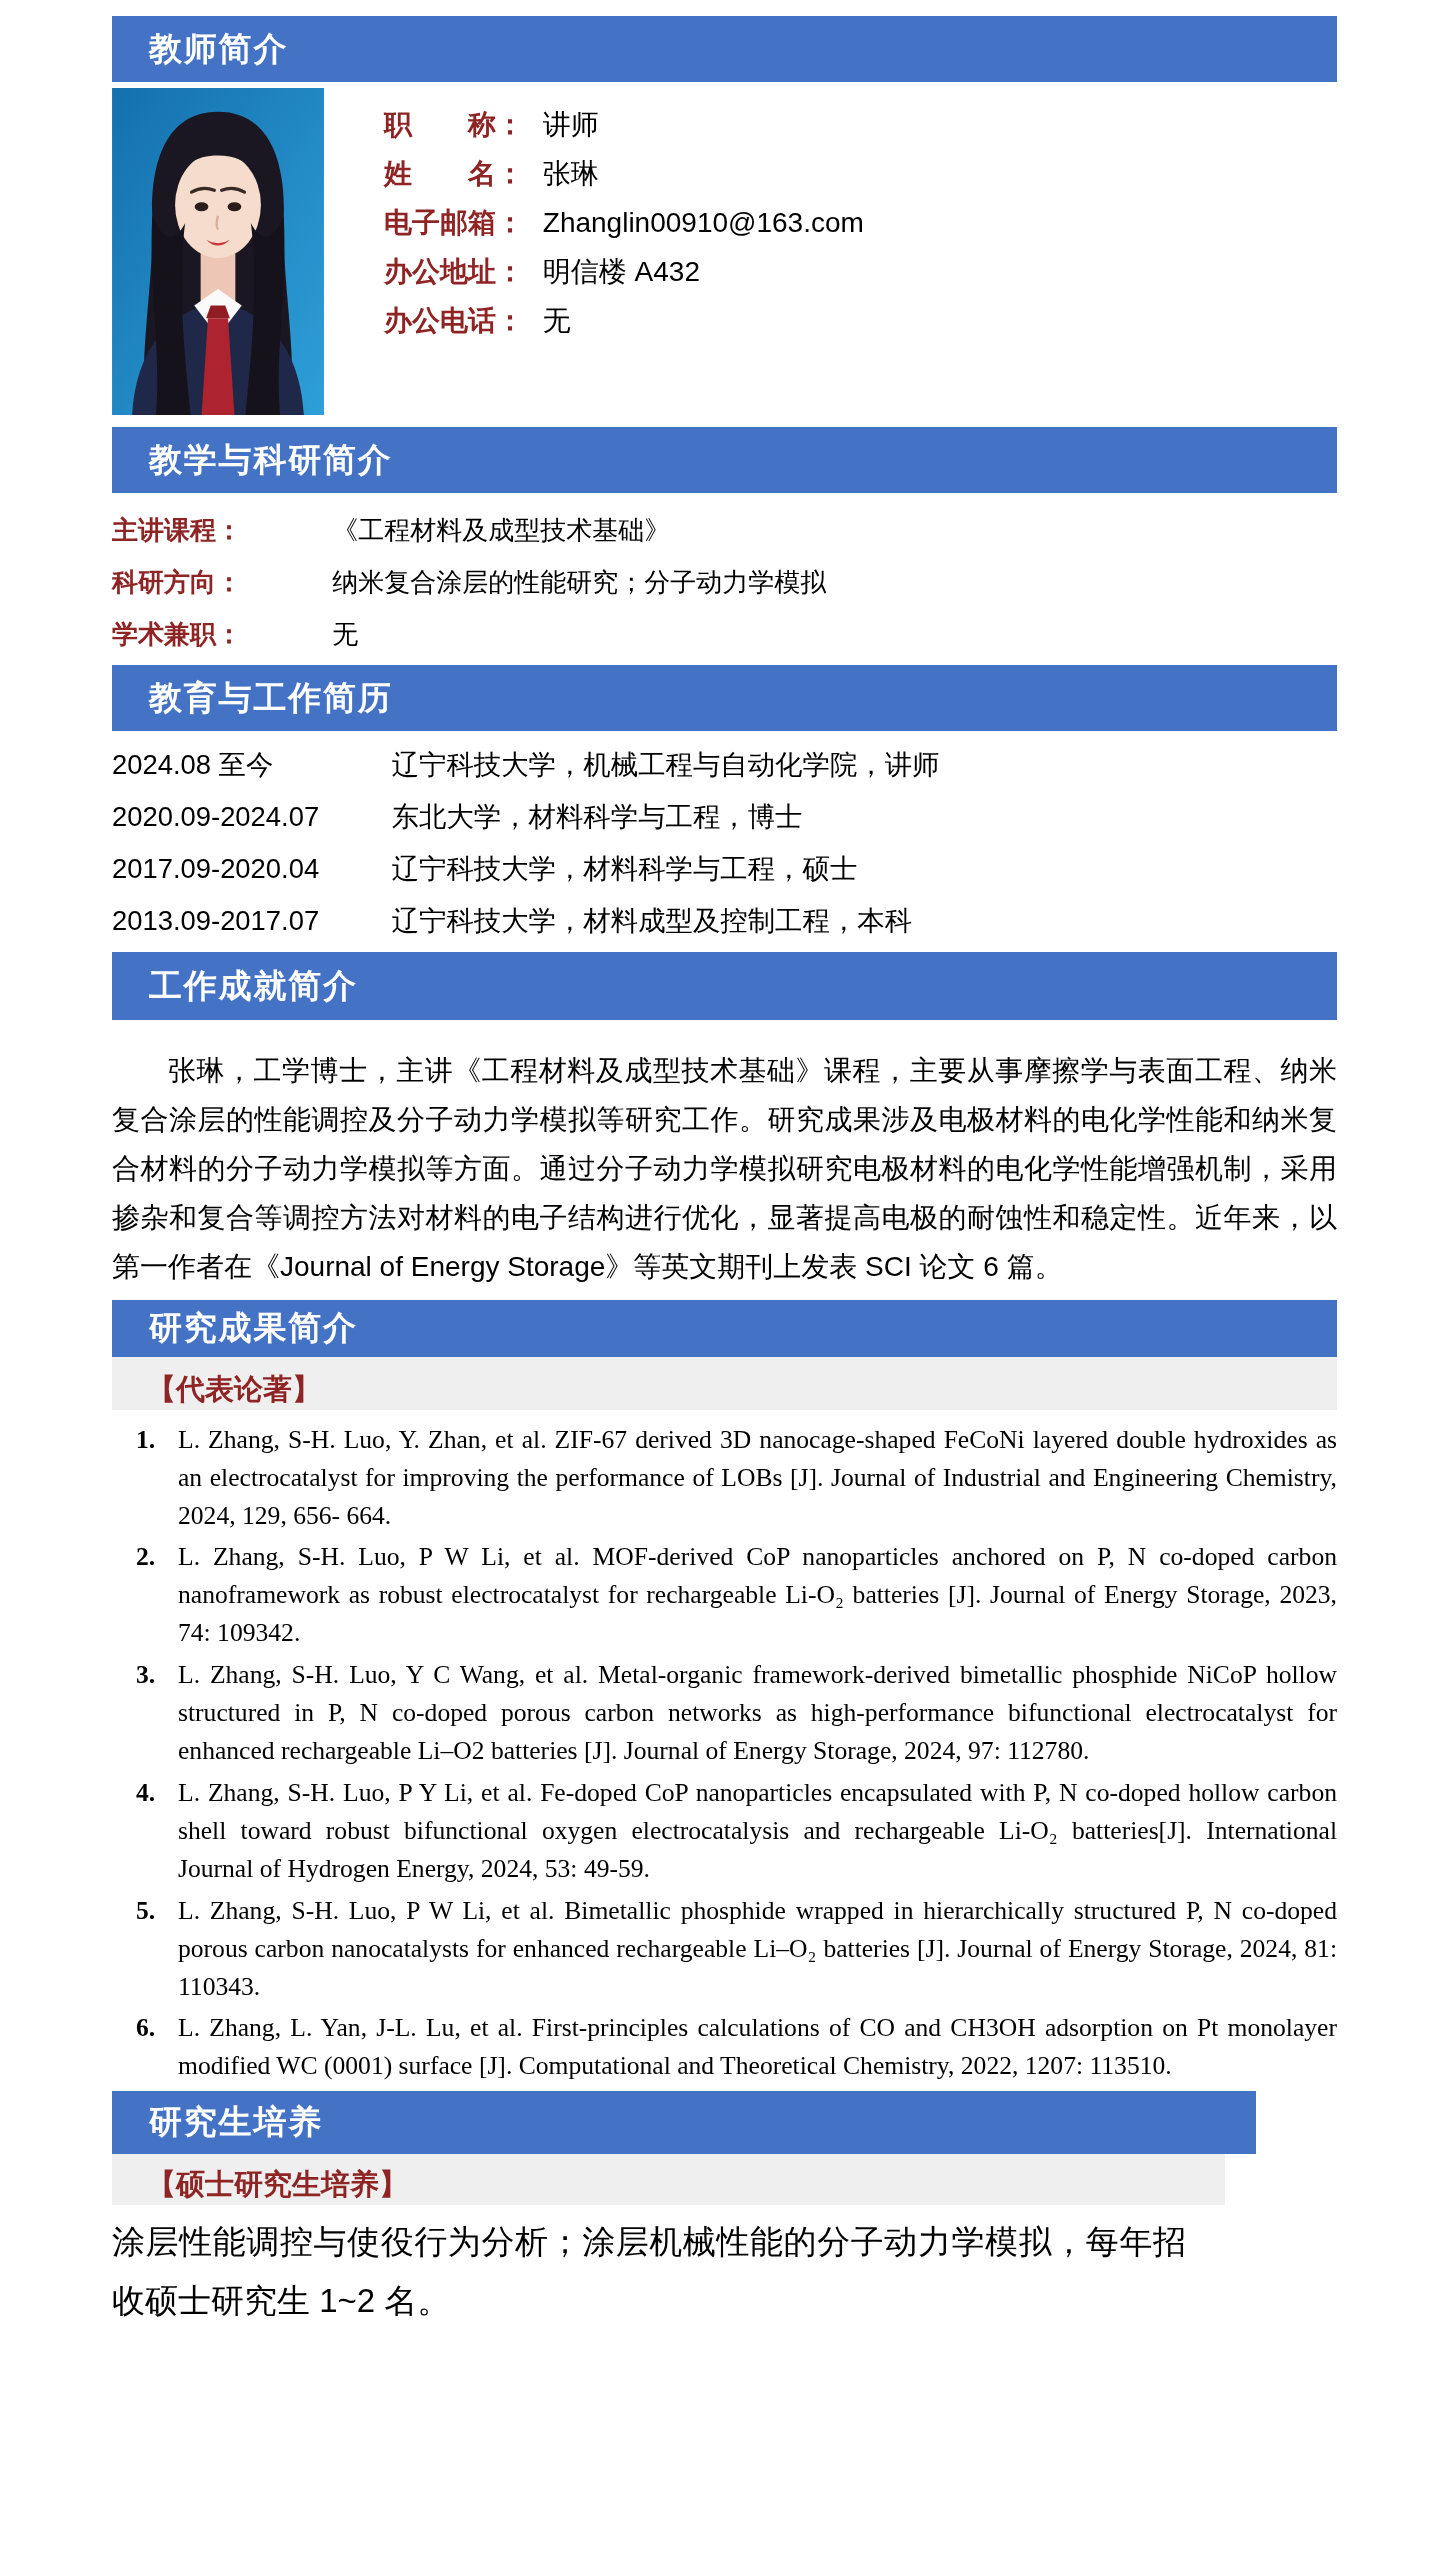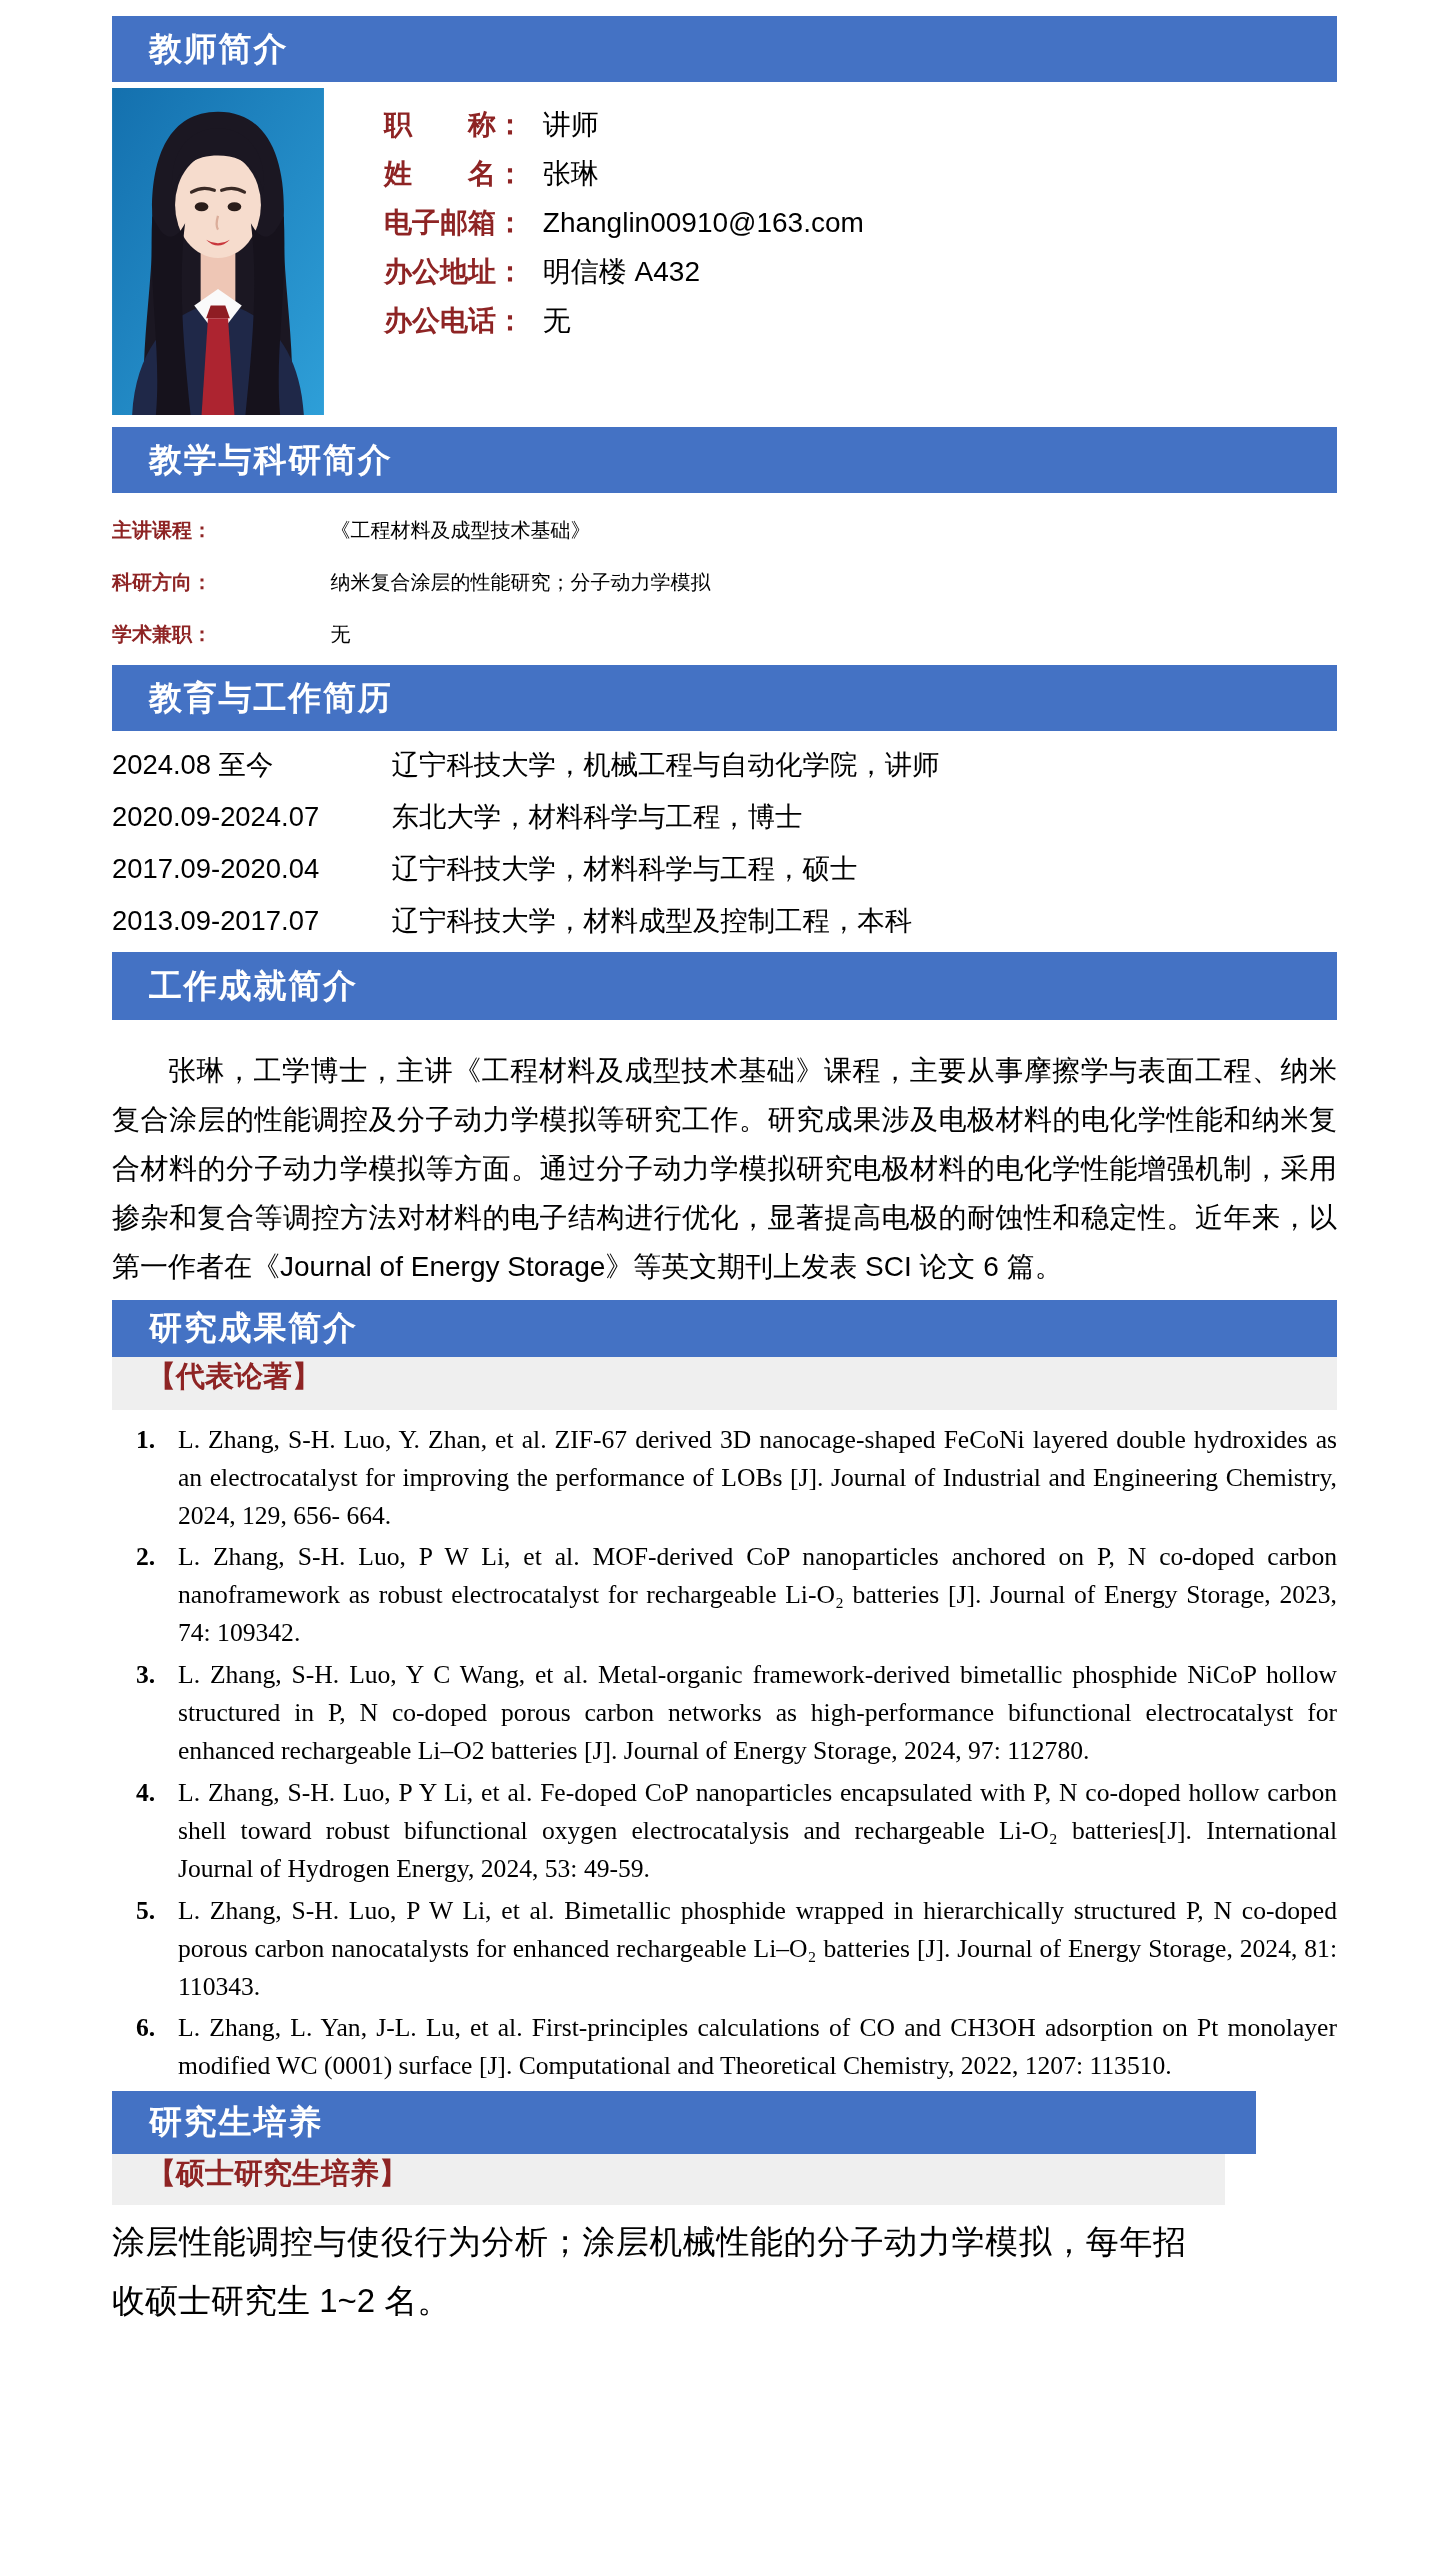--- a/index.html
+++ b/index.html
@@ -24,38 +24,38 @@
   .bar.narrow{width:1144px;height:63px;}
   
   .profile-row{display:flex;margin-top:5.5px;height:327px;}
   .photo{width:212px;height:327px;flex:0 0 212px;overflow:hidden;}
   .info{list-style:none;margin:0;padding:12.8px 0 0 60px;}
   .info-row{height:49px;line-height:49px;font-size:28px;white-space:nowrap;}
   .flabel{color:var(--label-red);font-weight:bold;}
   .fvalue{color:#000;margin-left:11px;}
   
   .teach{margin-top:11px;}
-  .trow{height:52px;line-height:52px;font-size:20px;}
+  .trow{height:52px;line-height:52px;font-size:26px;}
   .tlabel{display:inline-block;width:213px;color:var(--label-red);font-weight:bold;}
   .tvalue{color:#000;}
   .bar.b2{margin-top:12.8px;text-align:center;}
   .bar.b3{margin-top:5px;}
   
   .hist{margin-top:7.3px;}
   .hrow{height:52px;line-height:52px;font-size:27.4px;}
   .hperiod{display:inline-block;width:272px;}
   .bar.b4{margin-top:5.5px;height:68px;}
   
   .para{
     margin:25.6px 0 0 0;font-size:28px;line-height:49px;
     text-align:justify;text-indent:2em;color:#000;
   }
   .bar.b5{margin-top:9.1px;}
   .band{
-    background:var(--subsection-bg);height:53px;display:flex;align-items:flex-start;
+    background:var(--subsection-bg);height:53px;display:flex;align-items:flex-end;
     padding-left:35px;box-sizing:border-box;
     font-size:29px;font-weight:bold;color:var(--label-red);
   }
   .band.narrow{width:1113px;height:51px;}
   
   .pubs{list-style:none;margin:11px 0 0 0;padding:0;
     font-family:"Liberation Serif","DejaVu Serif",serif;font-size:25.6px;line-height:38px;}
   .pub{display:flex;margin-bottom:3.7px;}
   .pnum{flex:0 0 66px;padding-left:24px;box-sizing:border-box;font-weight:bold;}
   .ptext{flex:1;text-align:justify;}

